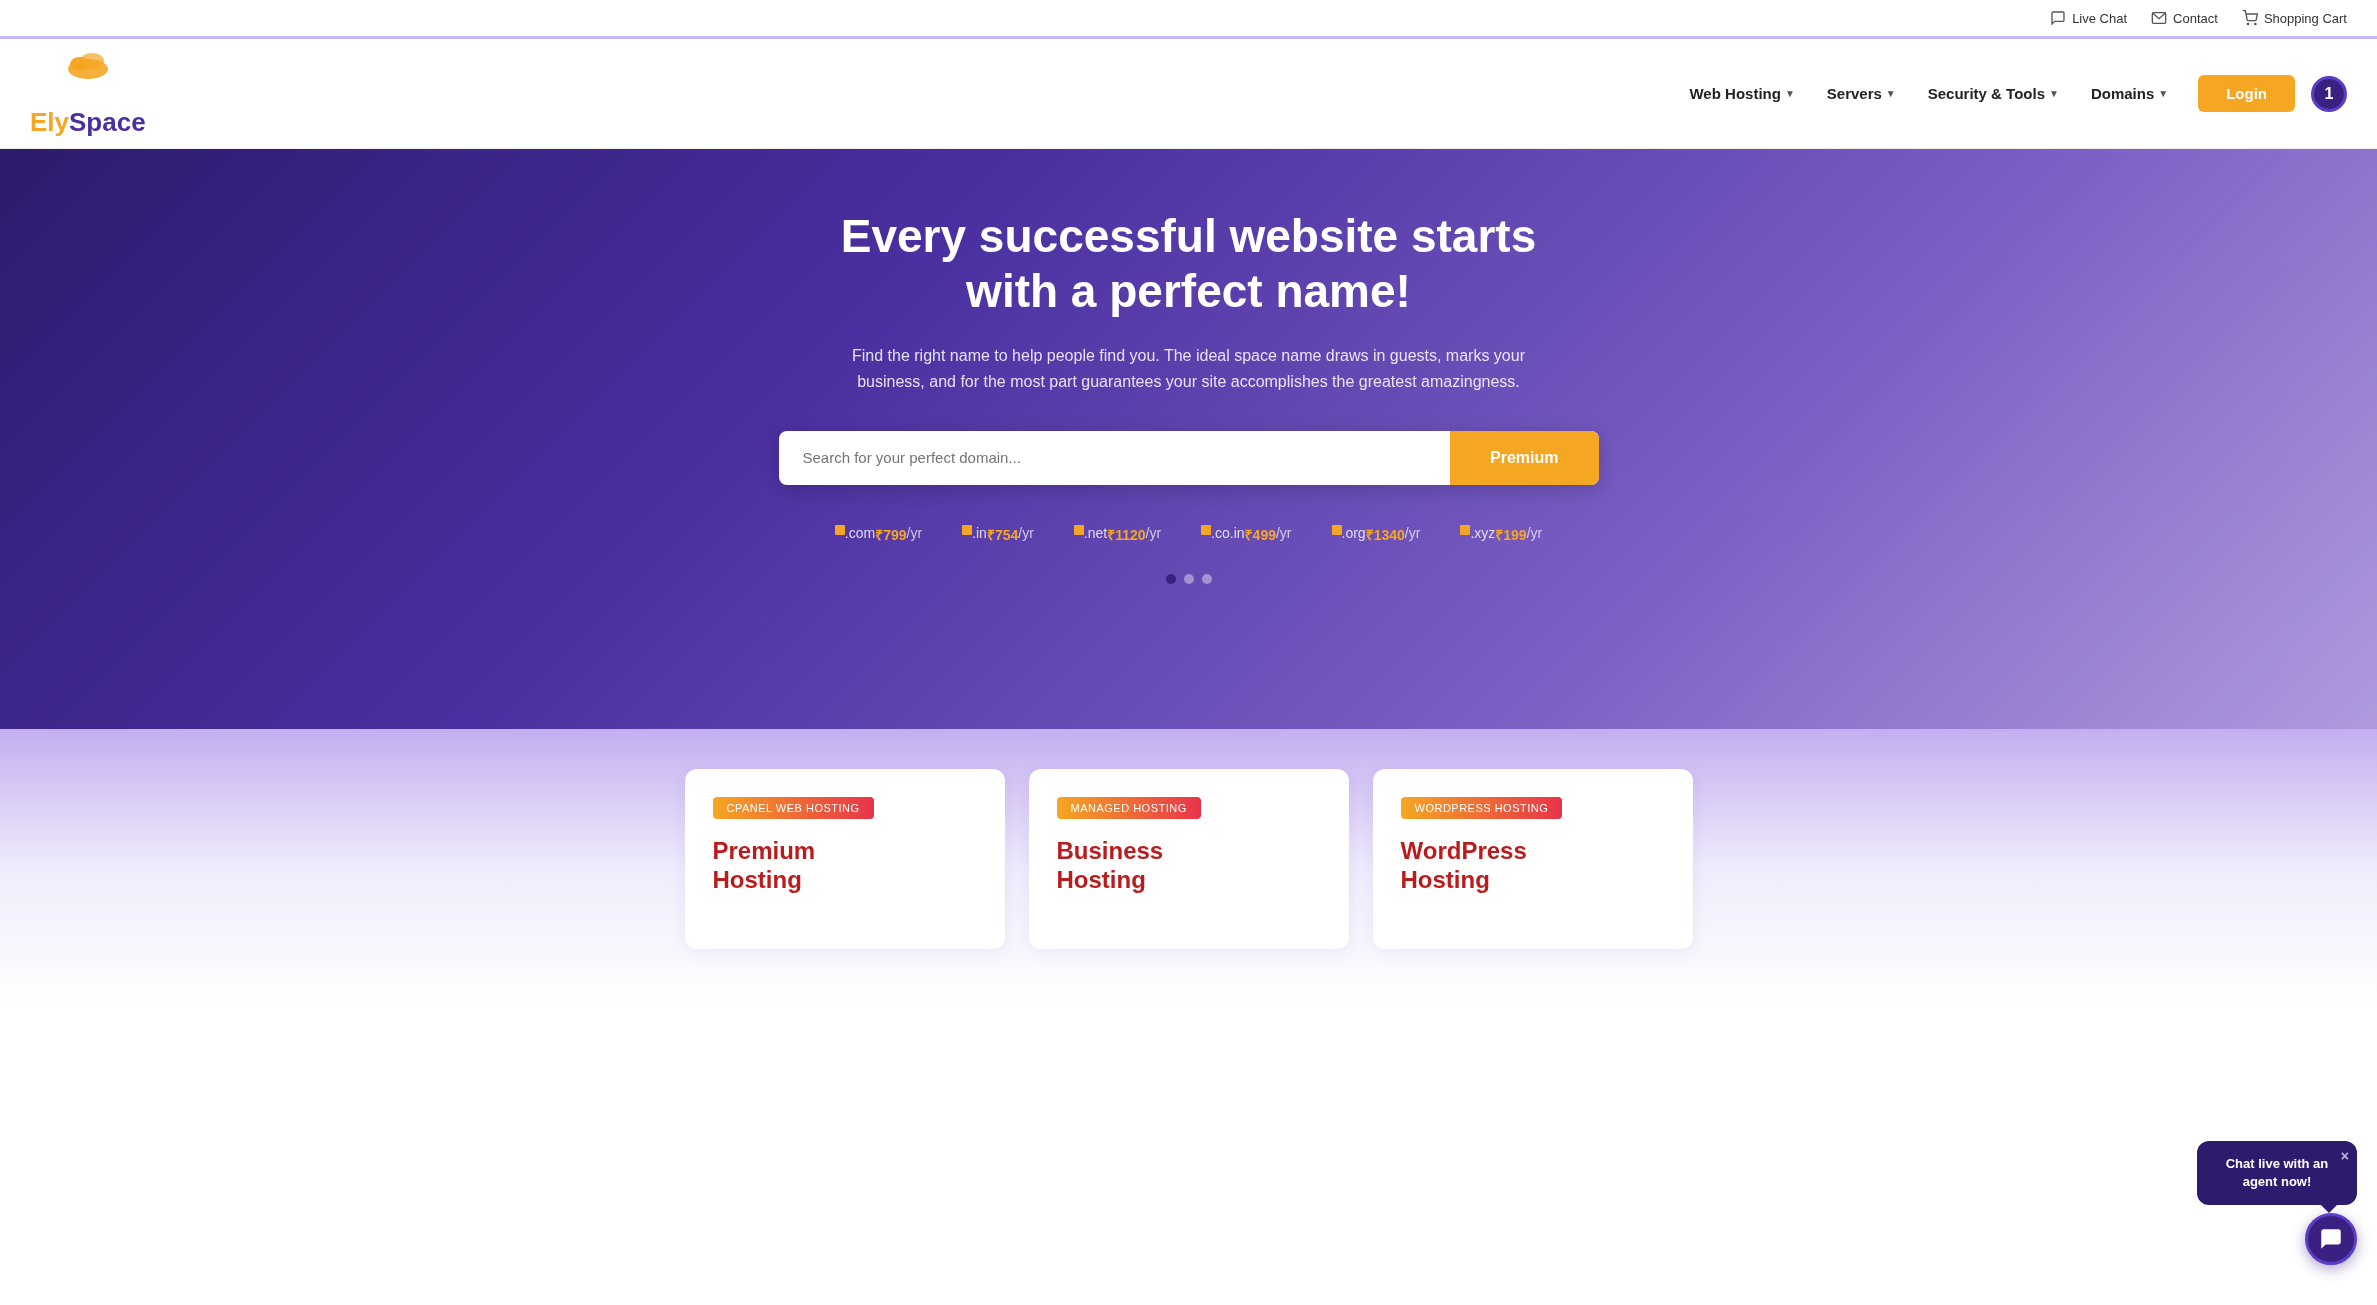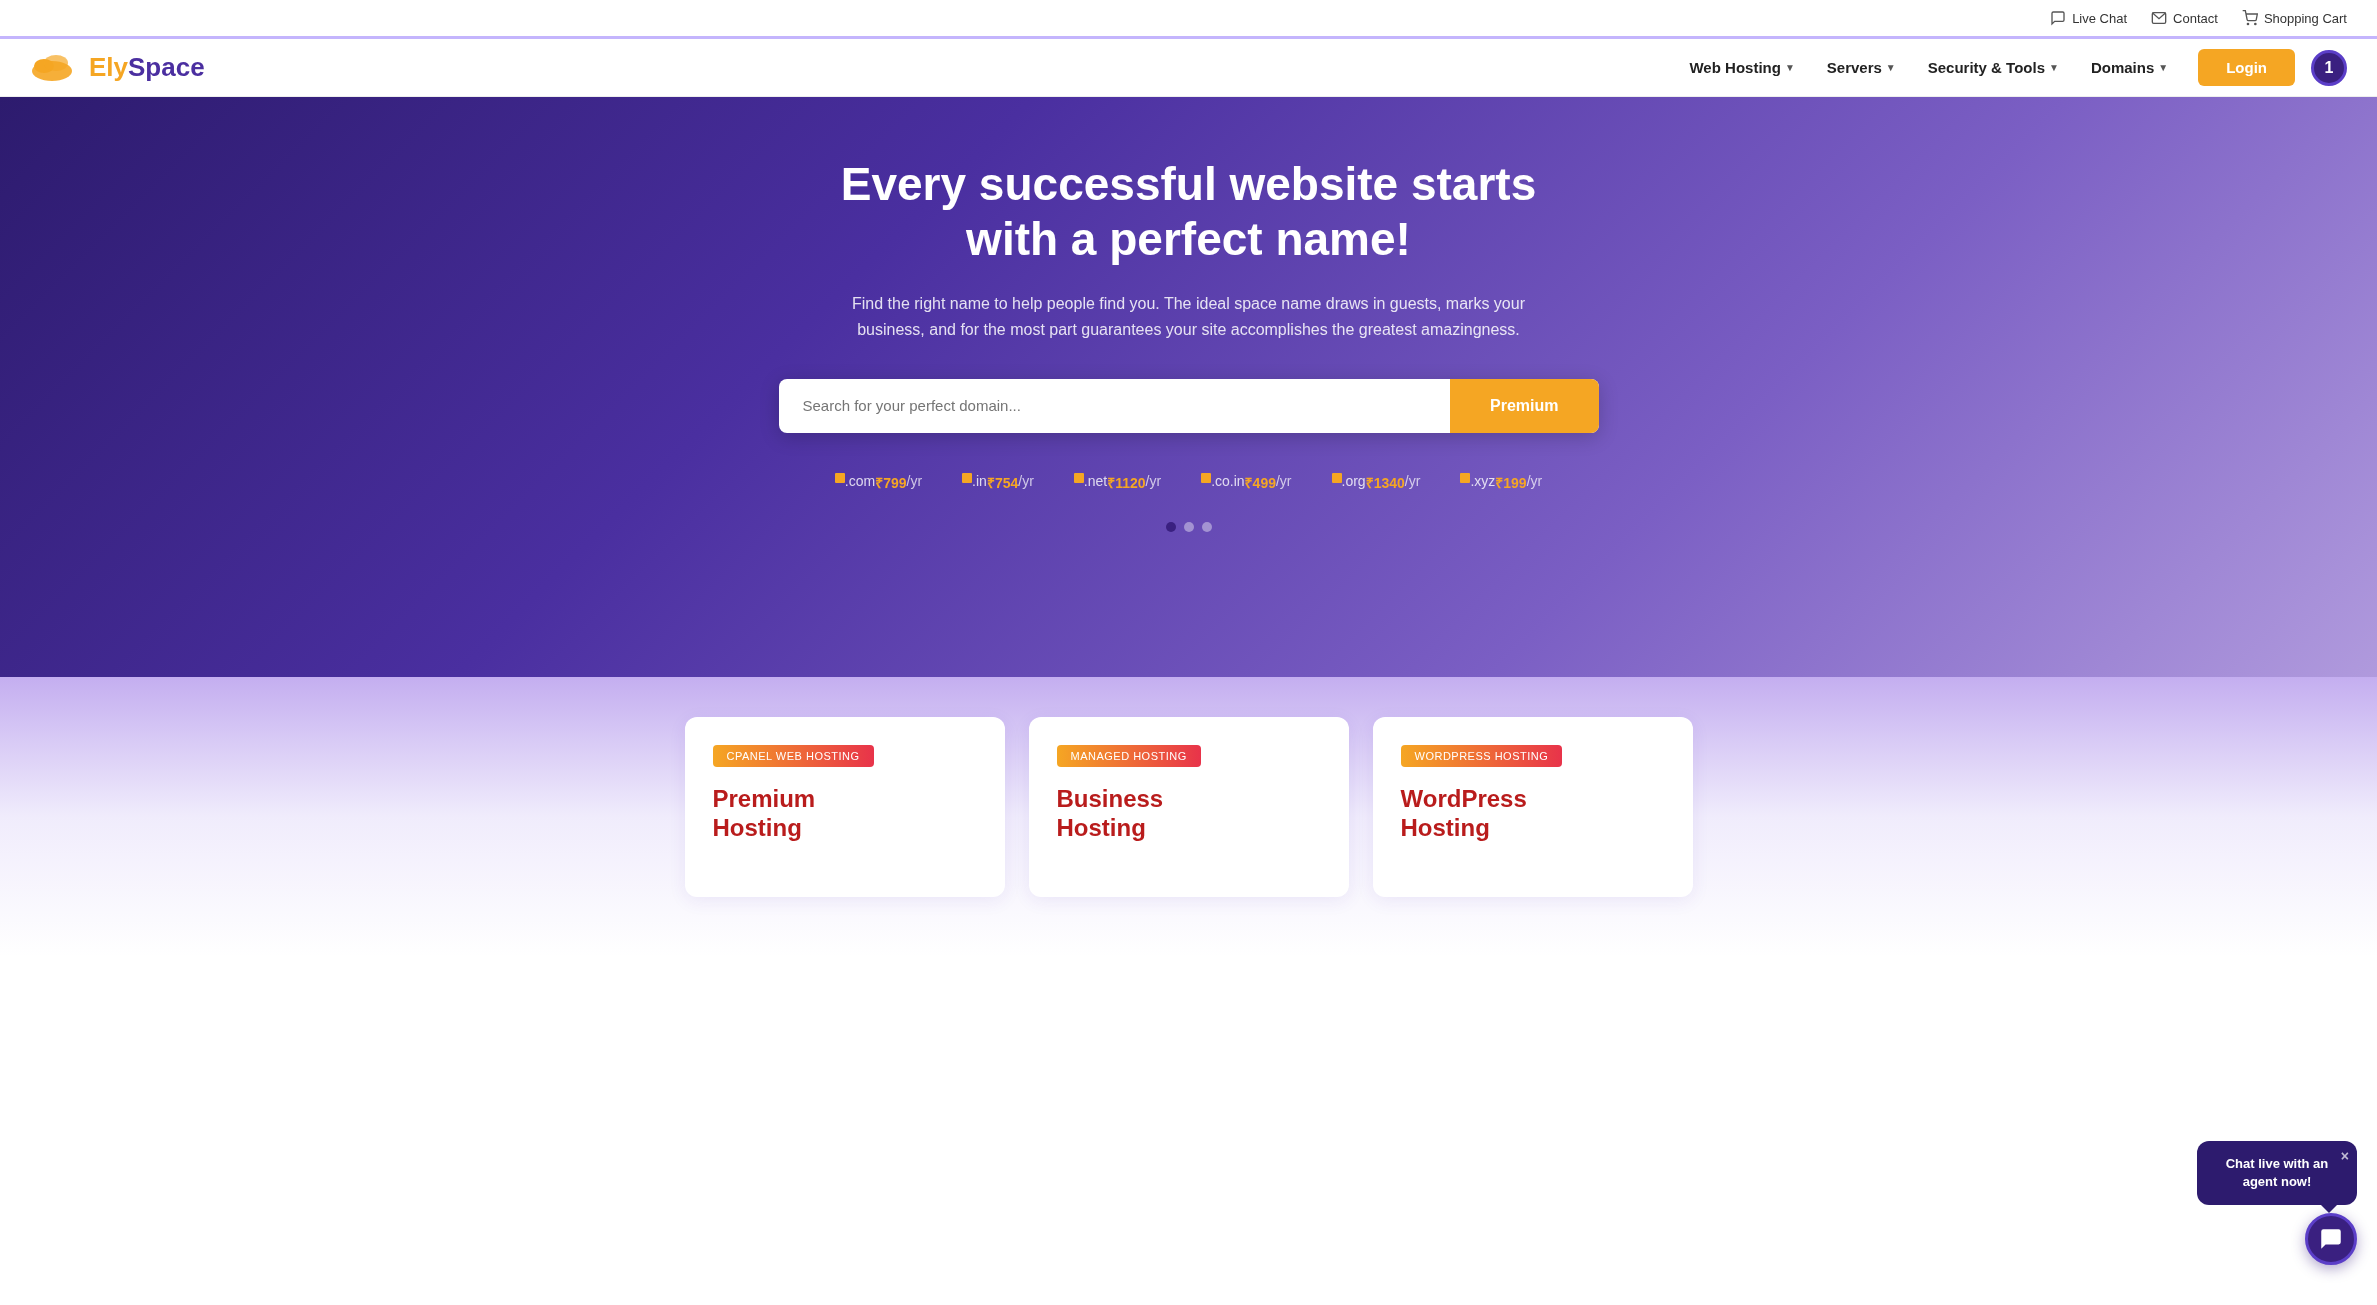--- a/index.html
+++ b/index.html
@@ -25,22 +25,23 @@
     .navbar {
       background: #fff;
       display: flex;
       align-items: center;
       justify-content: space-between;
       padding: 10px 30px;
       border-bottom: 1px solid #eee;
       position: relative;
     }
     .logo {
-      display: flex; align-items: center; gap: 15px;
+      display: flex; align-items: center; gap: 24px;
       text-decoration: none;
+      flex-direction: column;
     }
     .logo-icon {
       width: 44px; height: 34px;
     }
     .logo-text {
       font-size: 26px; font-weight: 700;
     }
     .logo-ely { color: #f5a623; }
     .logo-space { color: #4b2fa0; }
 

